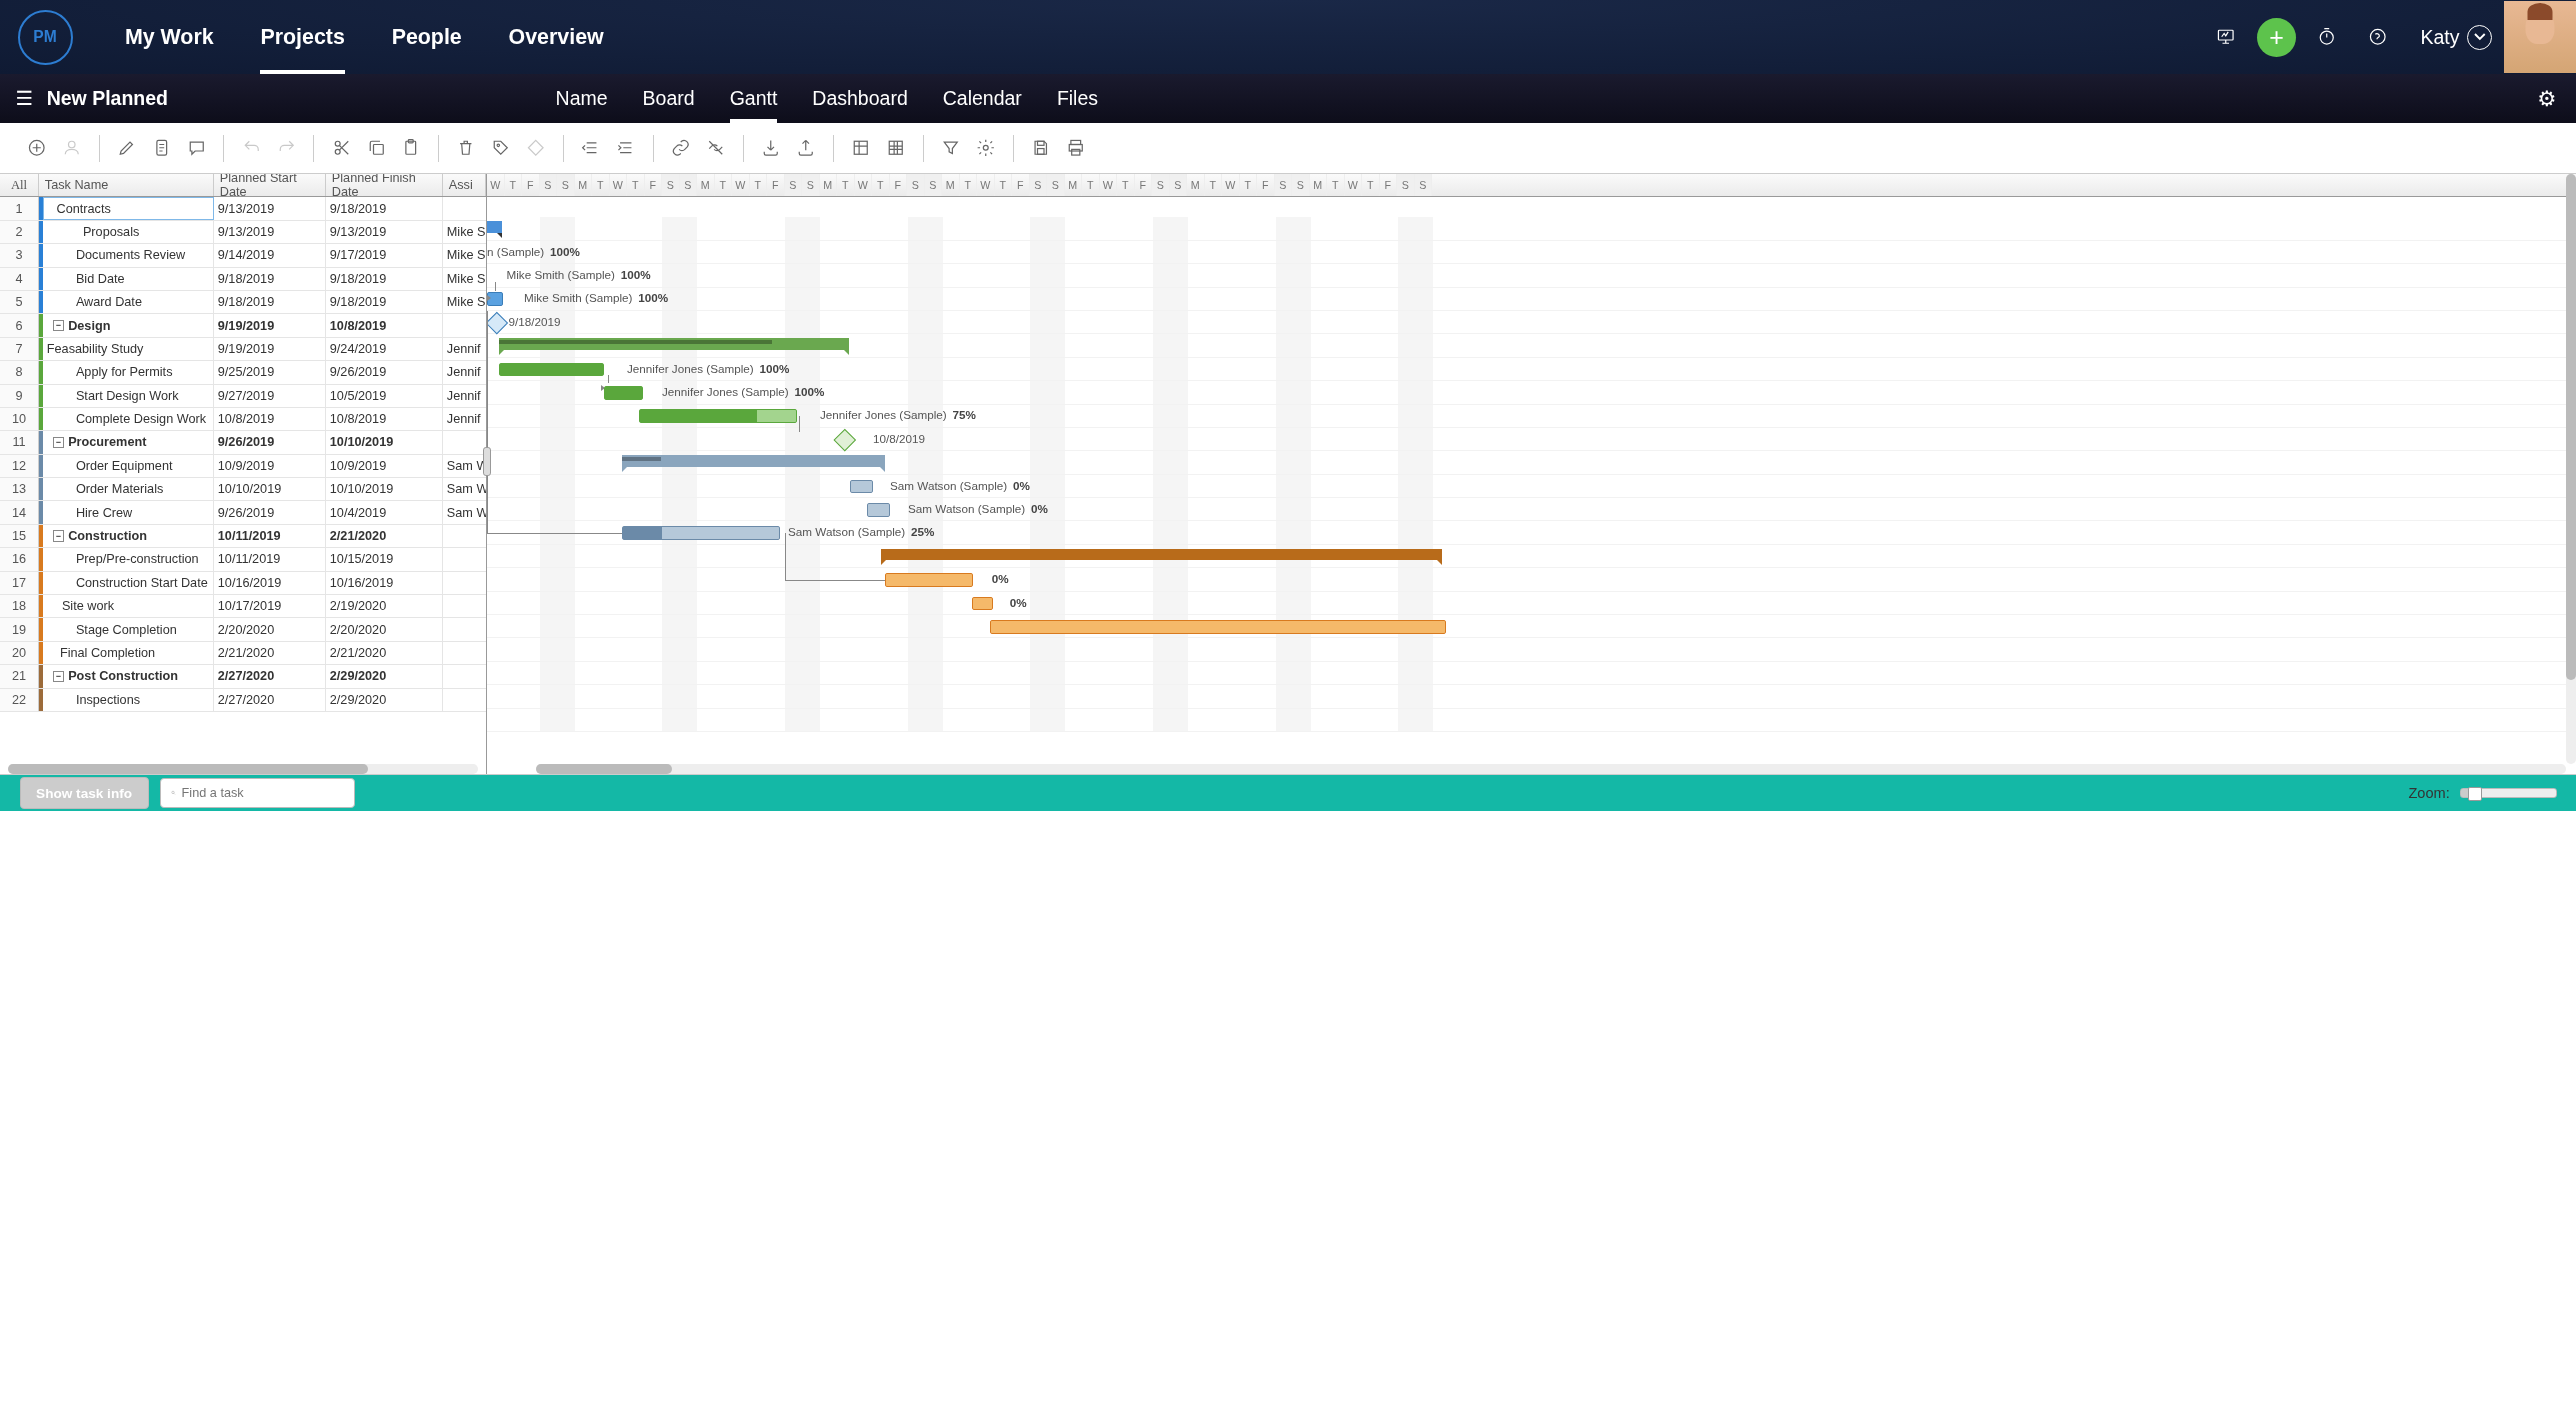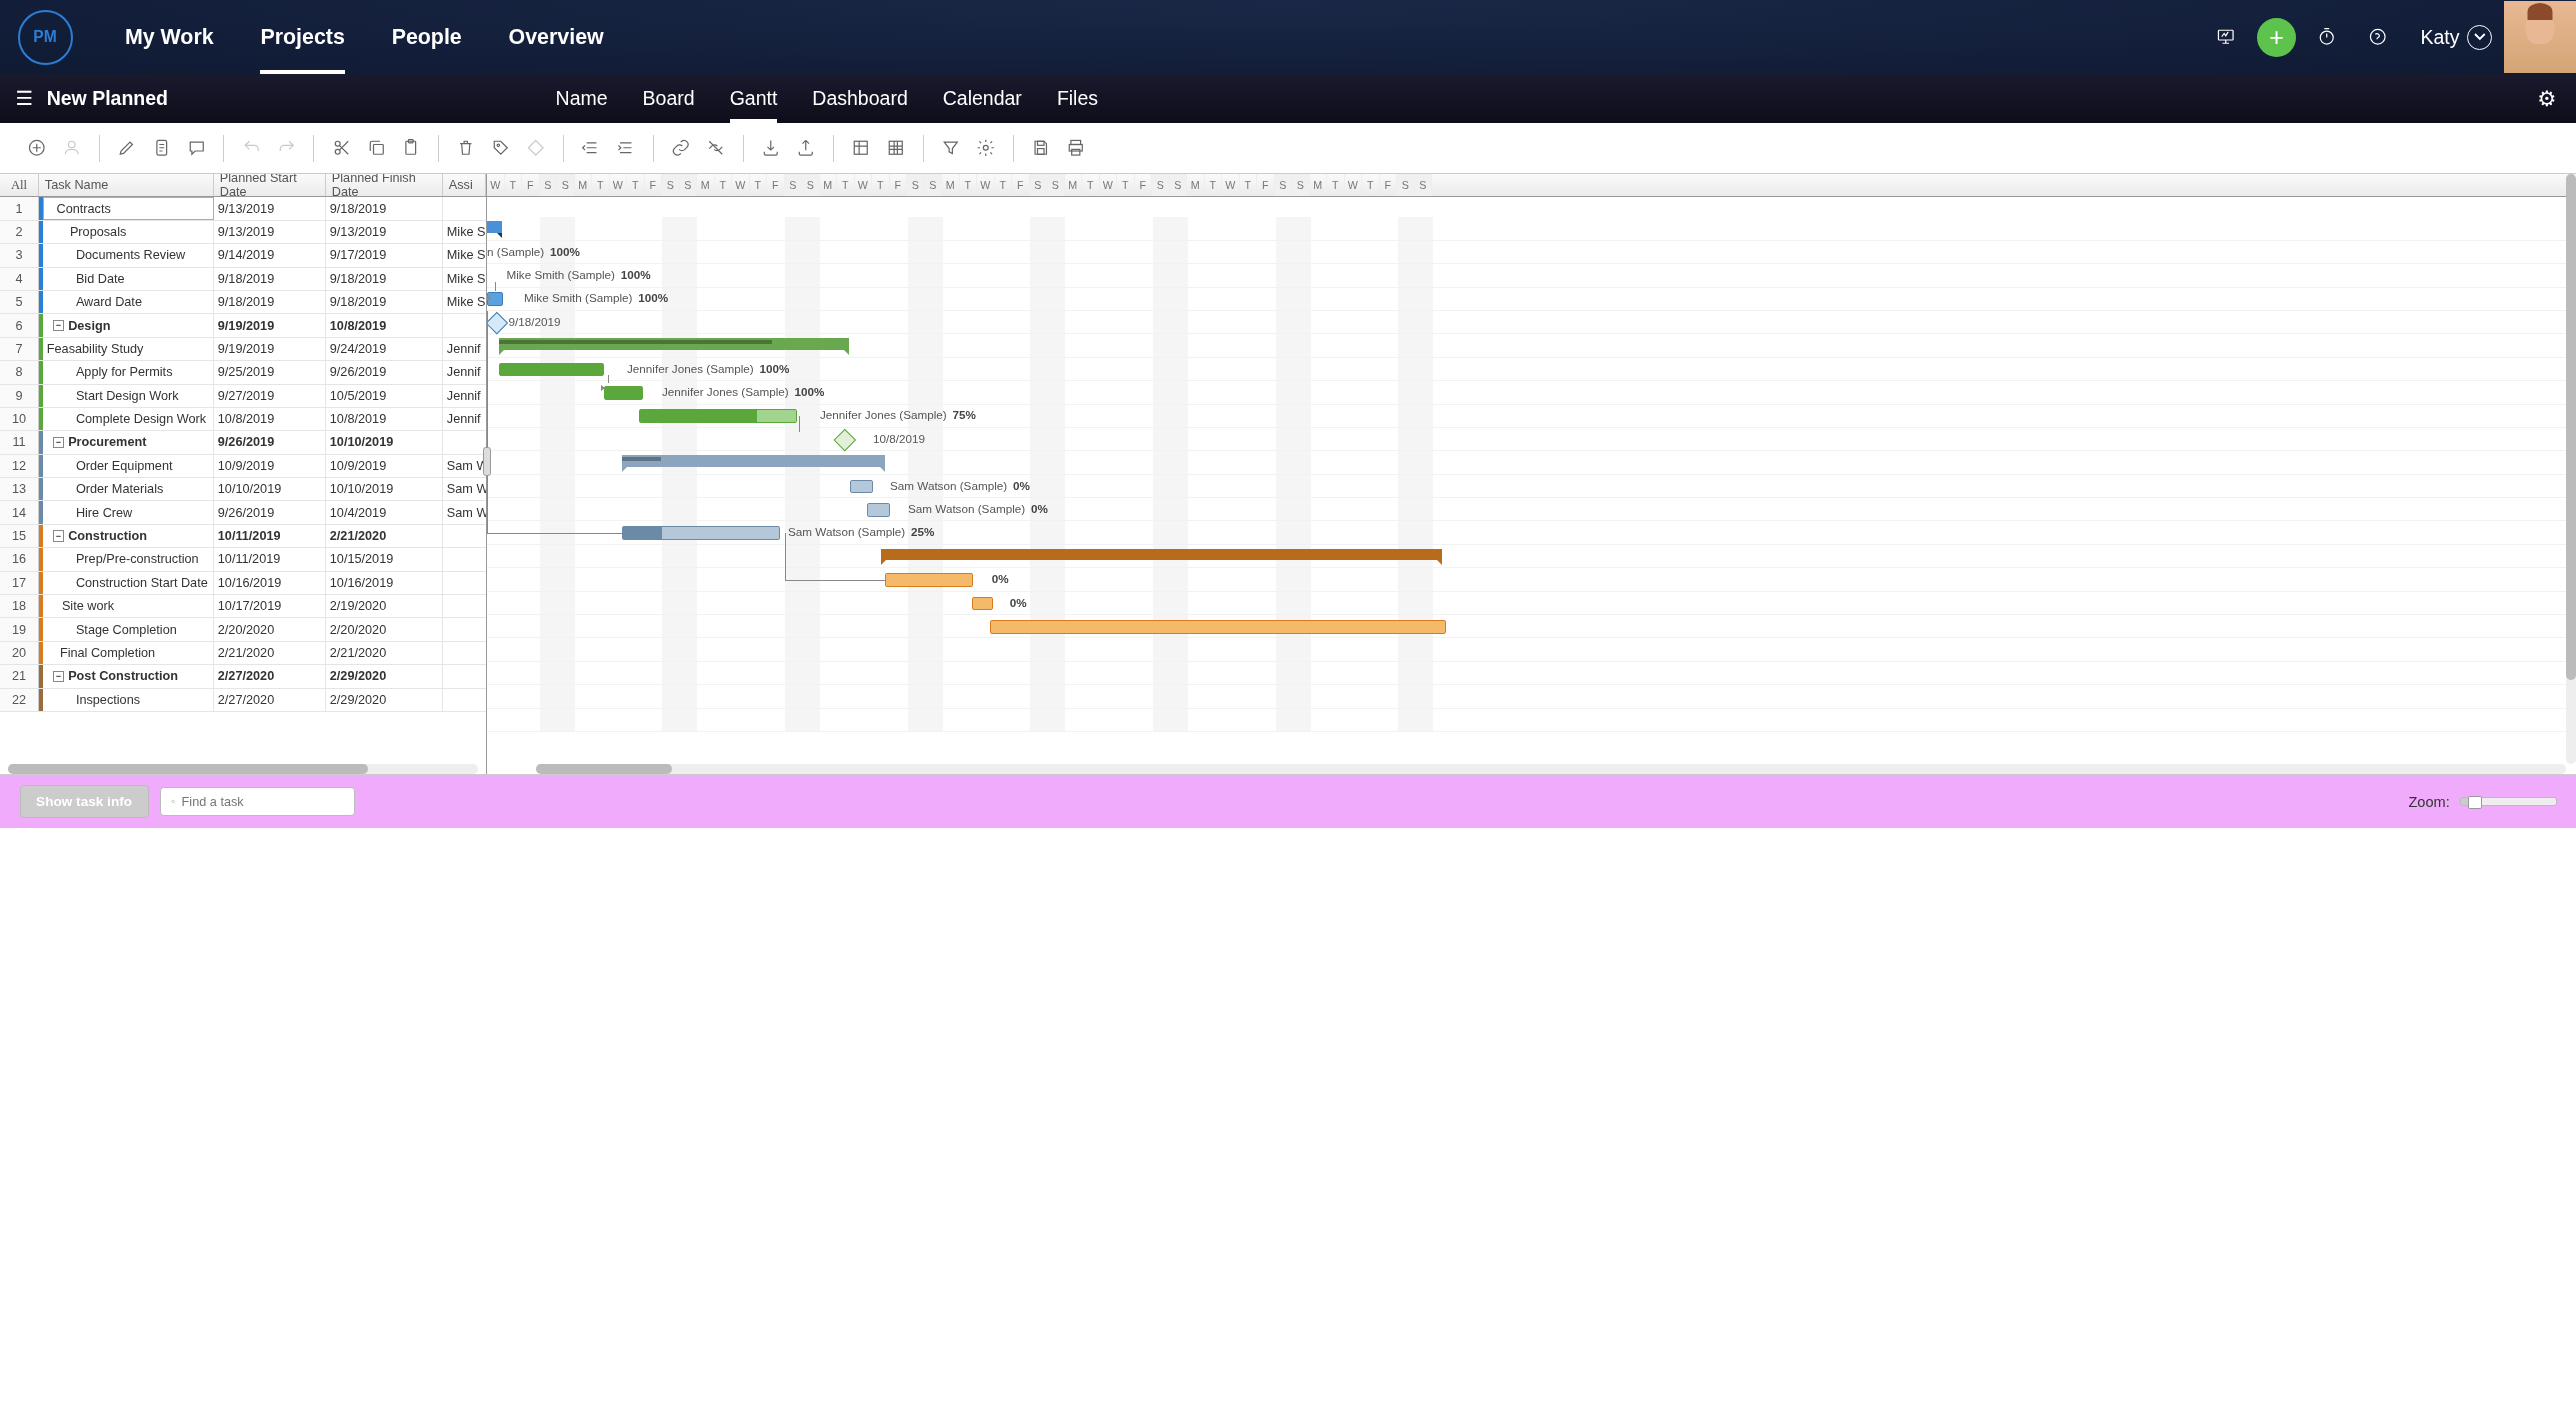--- a/index.html
+++ b/index.html
@@ -109,21 +109,21 @@
 .hlink { position: absolute; height: 1px; background: #888; }
 .vlink { position: absolute; width: 1px; background: #888; }
 
 .gantt-hscroll { position: absolute; bottom: 0; left: 49px; right: 9.7px; height: 9.7px; background: #eee; border-radius: 4.9px; }
 .gantt-hscroll-thumb { position: absolute; left: 0; width: 136px; height: 9.7px; background: #bbb; border-radius: 4.9px; }
 
 .gantt-vscroll { position: absolute; right: 0; top: 0; bottom: 9.7px; width: 9.7px; background: #eee; border-radius: 4.9px; }
 .gantt-vscroll-thumb { position: absolute; top: 0; width: 9.7px; height: 506px; background: #bbb; border-radius: 4.9px; }
 
 
-.footer { height: 54px; background: #f0abfc; border-top: 1px solid #ccc; display: flex; align-items: center; padding: 0 19.5px; }
+.footer { height: 37px; background: #14b8a6; border-top: 1px solid #ccc; display: flex; align-items: center; padding: 0 19.5px; }
 .show-info { background: #ccc; color: #fff; padding: 7.8px 15.6px; border-radius: 3.9px; font-weight: 600; font-size: 13.6px; margin-right: 11.7px; border: 1px solid #bbb; }
 .search-box { display: flex; align-items: center; border: 1px solid #bbb; background: #fff; border-radius: 3.9px; padding: 5.8px 9.7px; width: 195px; }
 .search-box input { border: none; outline: none; font-size: 12.7px; flex: 1; color: #888; }
 .footer-flex { flex: 1; }
 .zoom-label { font-size: 14.6px; margin-right: 9.7px; }
 .zoom-slider { width: 97px; height: 9.7px; background: linear-gradient(to right, #ccc 20%, #eee 20%); border: 1px solid #bbb; border-radius: 2.9px; position: relative; }
 .zoom-thumb { position: absolute; left: 7.8px; top: -1.9px; width: 13.6px; height: 13.6px; background: #fff; border: 1px solid #999; border-radius: 1.9px; }
 
 svg.ico { width: 19.5px; height: 19.5px; stroke: #666; fill: none; stroke-width: 1.5; }
 </style>
@@ -352,21 +352,21 @@
             <div class="name-cell" style="padding-left: 13.6px; outline: rgb(127, 184, 232) solid 1.9px; outline-offset: -1.9px;">
               <span>Contracts</span>
             </div>
             <div class="start-cell">9/13/2019</div>
             <div class="finish-cell">9/18/2019</div>
             <div class="assign-cell"></div>
           </div>
           <div class="row">
             <div class="rid">2</div>
             <div class="color-strip c-blue"></div>
-            <div class="name-cell" style="padding-left:27px">
+            <div class="name-cell" style="padding-left:40px">
               <span>Proposals</span>
             </div>
             <div class="start-cell">9/13/2019</div>
             <div class="finish-cell">9/13/2019</div>
             <div class="assign-cell">Mike S</div>
           </div>
           <div class="row">
             <div class="rid">3</div>
             <div class="color-strip c-blue"></div>
             <div class="name-cell" style="padding-left:33px">

